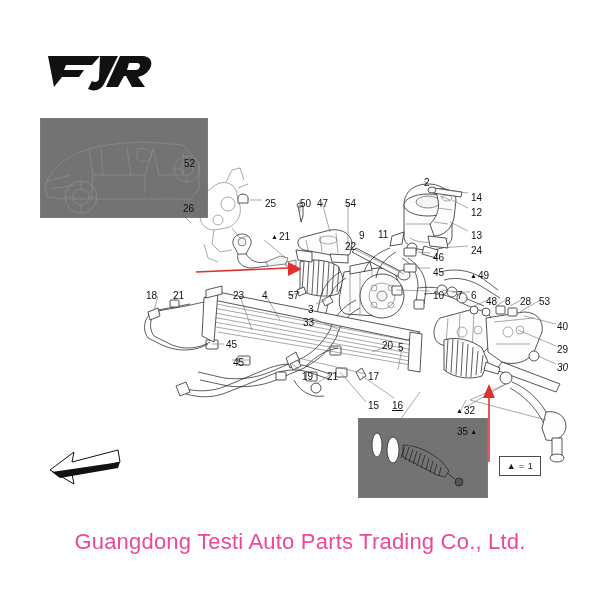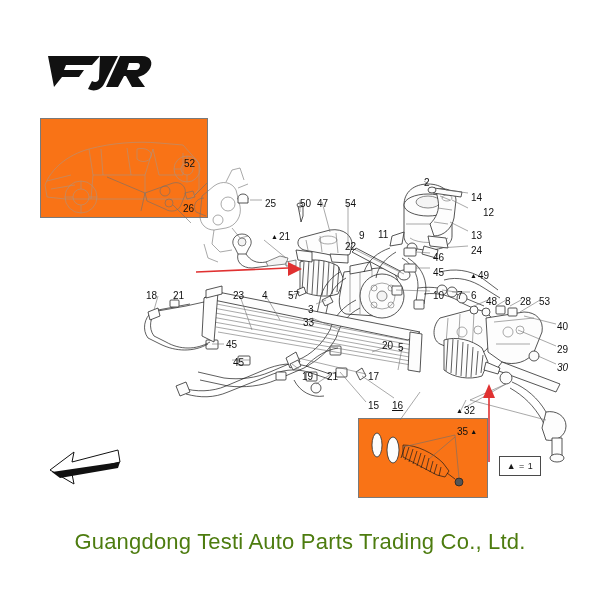--- a/index.html
+++ b/index.html
@@ -1,32 +1,32 @@
 <!DOCTYPE html>
 <html><head>
 <meta charset="utf-8">
 <style>
   html,body{margin:0;padding:0;background:#ffffff;}
   body{width:600px;height:600px;position:relative;overflow:hidden;
        font-family:"Liberation Sans", sans-serif;color:#1a1a1a;}
   #stage{position:absolute;inset:0;width:600px;height:600px;}
   .logo{position:absolute;left:44px;top:44px;width:110px;height:50px;}
-  .inset-box{position:absolute;border:1px solid #7a7a7a;background:#f97316;}
+  .inset-box{position:absolute;border:1px solid #7a7a7a;background:#737373;}
   #car-inset{left:40px;top:118px;width:166px;height:98px;}
   #boot-inset{left:358px;top:418px;width:128px;height:78px;}
   .legend-box{position:absolute;left:499px;top:456px;width:40px;height:18px;
        border:1px solid #4a4a4a;background:#fff;display:flex;align-items:center;
        justify-content:center;font-size:9px;letter-spacing:.5px;}
   .lbl{position:absolute;font-size:10px;line-height:10px;color:#111;
        white-space:nowrap;font-family:"Liberation Sans", sans-serif;}
   .lbl.tri::before{content:"\25B2";font-size:7px;margin-right:1px;vertical-align:1px;}
   .lbl.tri-after::after{content:"\25B2";font-size:7px;margin-left:2px;vertical-align:1px;}
   .banner{position:absolute;left:0;top:519px;width:600px;height:46px;
        display:flex;align-items:center;justify-content:center;}
-  .banner span{font-size:22px;color:#4d7c0f;letter-spacing:.2px;
+  .banner span{font-size:22px;color:#ec4899;letter-spacing:.2px;
        font-family:"Liberation Sans", sans-serif;}
   svg{display:block;overflow:visible;}
   .ln{stroke:#1a1a1a;stroke-width:.7;fill:none;}
   .thin{stroke:#6e6e6e;stroke-width:.6;fill:none;}
   .vthin{stroke:#9a9a9a;stroke-width:.5;fill:none;}
   .part{stroke:#2a2a2a;stroke-width:.8;fill:#fdfdfd;}
   .partl{stroke:#555;stroke-width:.7;fill:#f4f4f4;}
   .dark{fill:#555;}
   .red{stroke:#e03131;stroke-width:1.6;fill:none;}
   .redf{fill:#e03131;}
@@ -400,21 +400,21 @@
     <span>▲ = 1</span>
   </div>
 
   <div id="callouts">
       <div class="lbl" style="left: 265px; top: 199px;">25</div>
       <div class="lbl" style="left: 300px; top: 199px;">50</div>
       <div class="lbl" style="left: 317px; top: 199px;">47</div>
       <div class="lbl" style="left: 345px; top: 199px;">54</div>
       <div class="lbl" style="left: 424px; top: 178px;">2</div>
       <div class="lbl" style="left: 471px; top: 193px;">14</div>
-      <div class="lbl" style="left: 471px; top: 208px; margin-left: 12px;">12</div>
+      <div class="lbl" style="left: 471px; top: 208px;">12</div>
       <div class="lbl" style="left: 471px; top: 231px;">13</div>
       <div class="lbl" style="left: 471px; top: 246px;">24</div>
       <div class="lbl tri" style="left: 271px; top: 232px;">21</div>
       <div class="lbl" style="left: 345px; top: 242px;">22</div>
       <div class="lbl" style="left: 378px; top: 230px;">11</div>
       <div class="lbl" style="left: 359px; top: 231px;">9</div>
       <div class="lbl" style="left: 433px; top: 253px;">46</div>
       <div class="lbl" style="left: 433px; top: 268px;">45</div>
       <div class="lbl tri" style="left: 470px; top: 271px;">49</div>
       <div class="lbl" style="left: 433px; top: 291px;">10</div>

